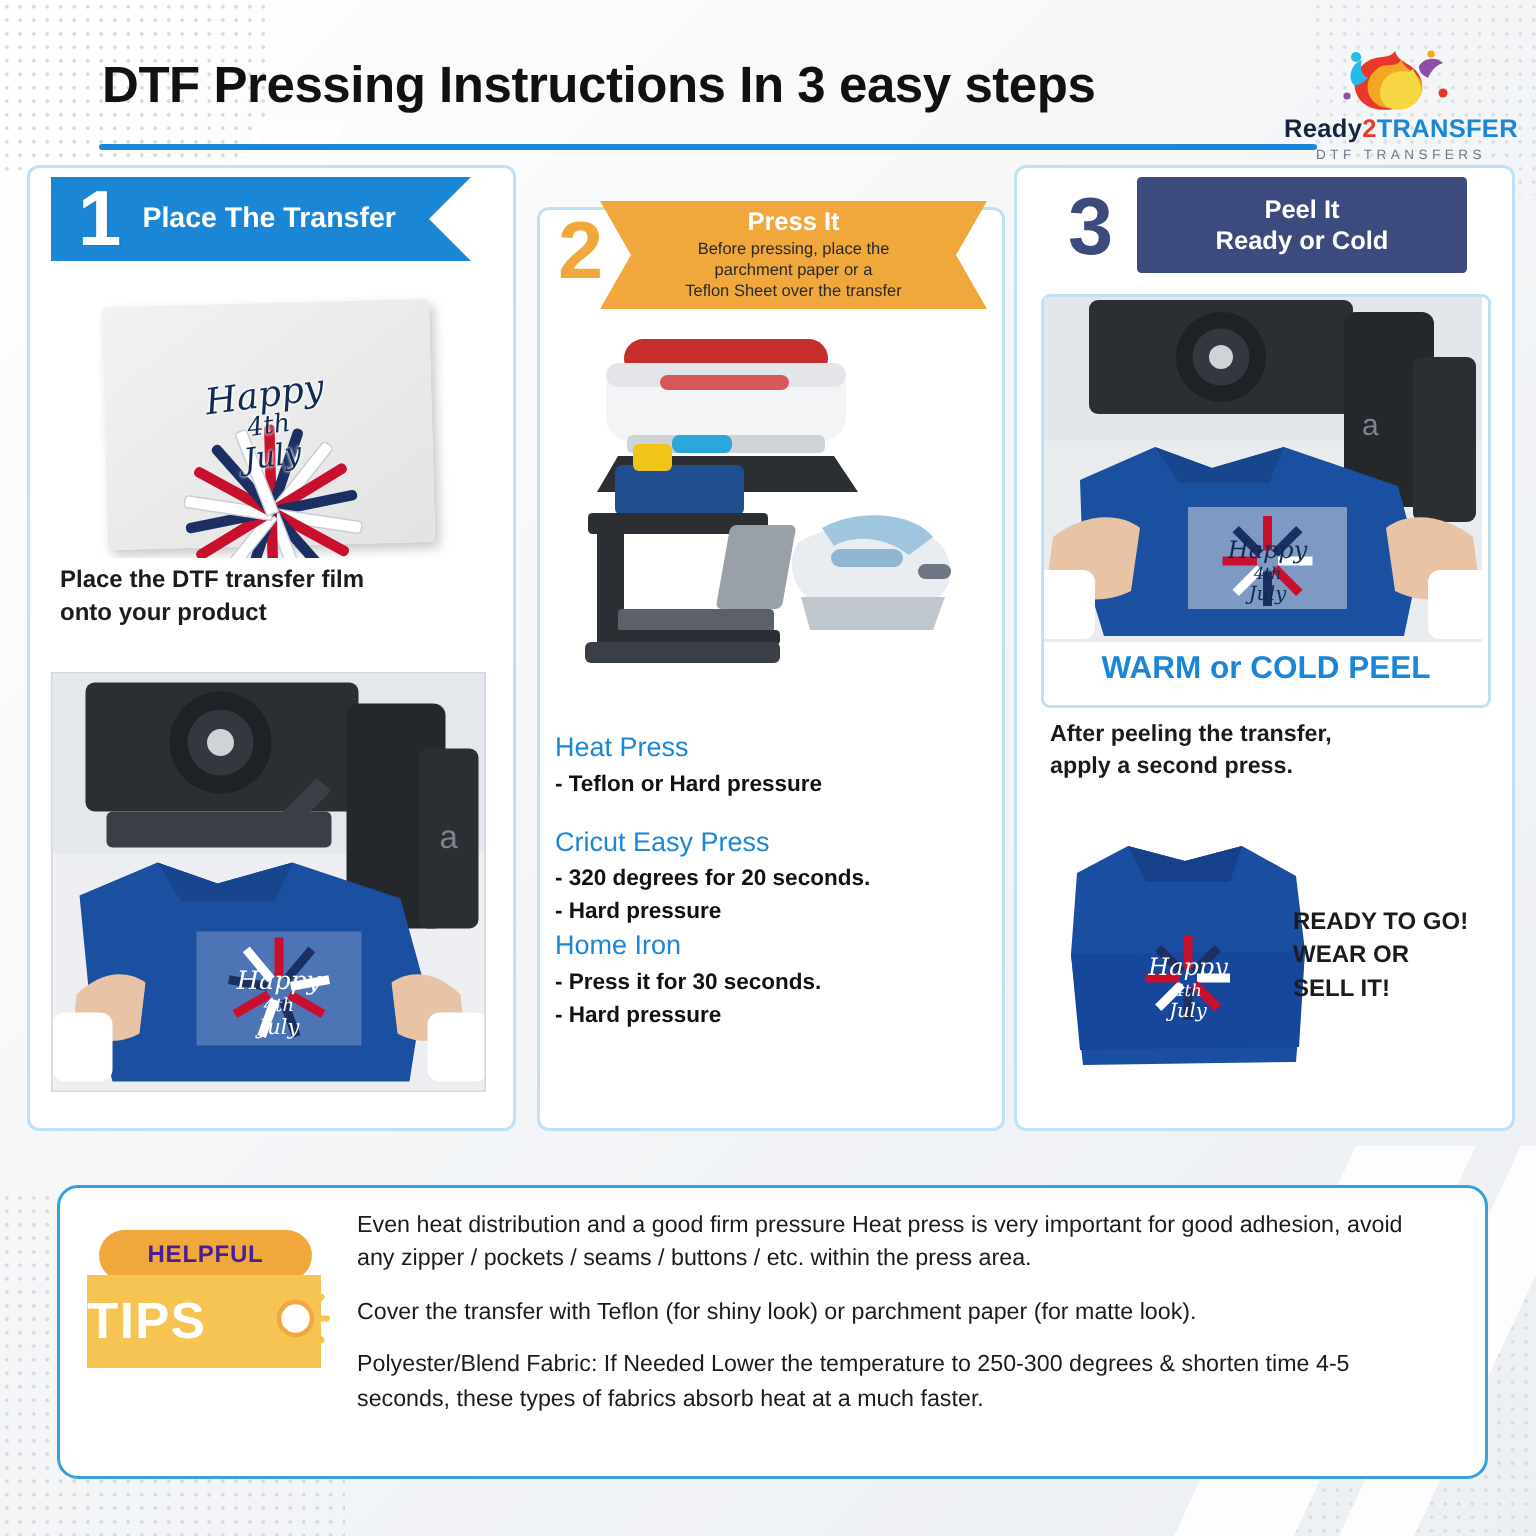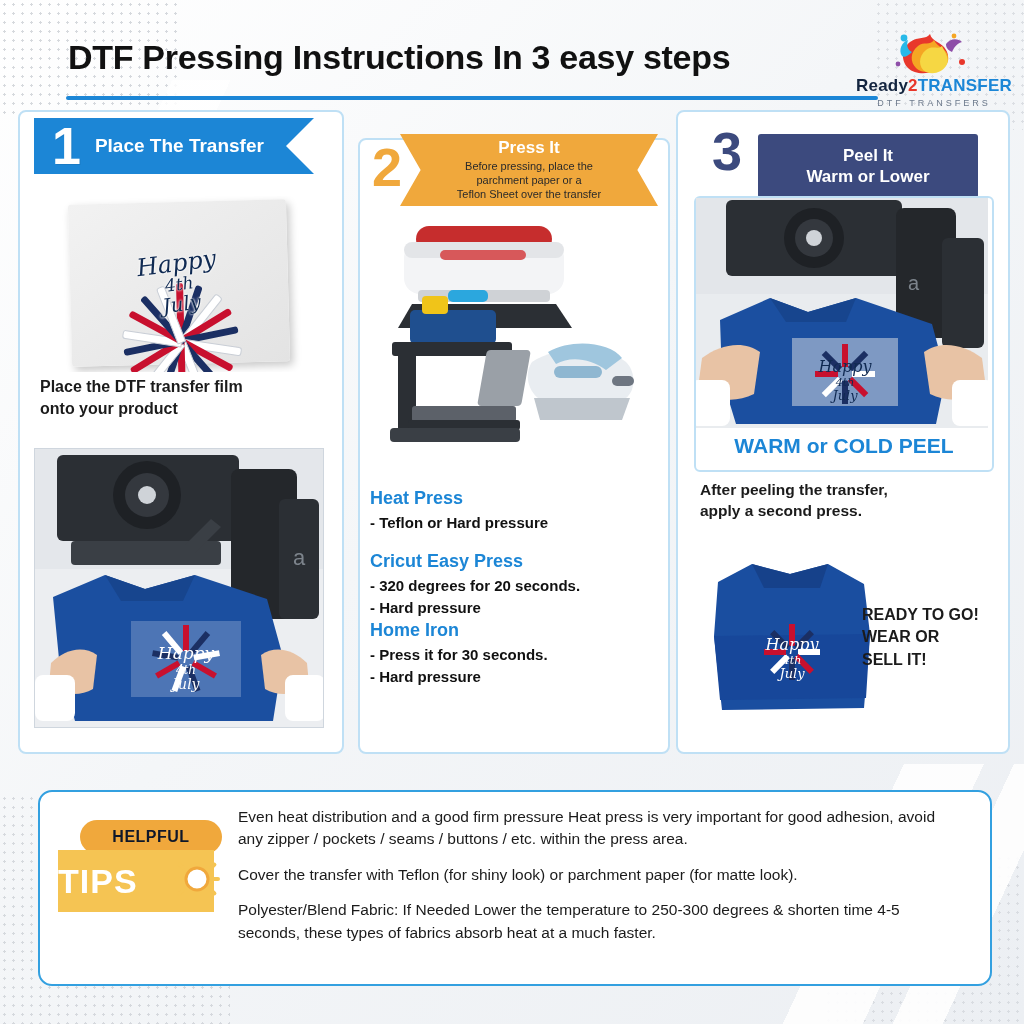--- a/index.html
+++ b/index.html
@@ -103,21 +103,21 @@
     clip-path:polygon(0 0,100% 0,92% 50%,100% 100%,0 100%,8% 50%);
     flex-direction:column;align-items:center;justify-content:center;
   }
   #banner2-num{
     position:absolute;left:372px;top:136px;font-size:54px;font-weight:bold;color:#f0a83c;
   }
   #banner2 .b2title{font-size:17px;color:#fff;margin-bottom:2px;}
   #banner2 .b2sub{font-size:11px;color:#2a2a2a;line-height:1.25;text-align:center;font-weight:normal;}
   #banner3{
     left:758px;top:118px;width:220px;height:64px;background:#3c4a7e;
-    border-radius:3px;flex-direction:column;align-items:center;justify-content:center;margin-top:16px;
+    border-radius:3px;flex-direction:column;align-items:center;justify-content:center;
   }
   #banner3 .l1,#banner3 .l2{font-size:17px;color:#fff;line-height:1.25;}
   #banner3-num{
     position:absolute;left:712px;top:120px;font-size:54px;font-weight:bold;color:#3c4a7e;
   }
 
   
   .photo{position:absolute;overflow:hidden;}
   .cap{
     position:absolute;font-weight:bold;color:#1b1b1b;
@@ -135,40 +135,40 @@
     position:absolute;left:50%;top:50%;width:7px;height:46%;
     margin-left:-3.5px;transform-origin:50% 100%;border-radius:3px 3px 0 0;
   }
   .script{
     position:absolute;left:50%;top:50%;transform:translate(-50%,-50%) rotate(-6deg);
     text-align:center;color:#102a52;font-family:"DejaVu Serif",serif;font-style:italic;
     line-height:1.05;text-shadow:0 0 2px #fff,0 0 3px #fff;
   }
 
   
-  .blk-h{font-size:18px;font-weight:bold;color:#1c86d6;}
+  .blk-h{font-size:18px;font-weight:normal;color:#1c86d6;}
   .blk-l{font-size:15px;font-weight:bold;color:#111;margin-top:5px;}
 
   
   .blue-frame{
     position:absolute;border:2px solid #bfe0f5;border-radius:6px;background:#fff;
   }
 
   
   .tips{
     position:absolute;left:38px;top:790px;width:950px;height:192px;
     background:#fff;border:2px solid #33a0e0;border-radius:14px;
   }
   .tips-ribbon{
     position:absolute;left:58px;top:820px;width:160px;height:130px;
   }
   .ribbon-top{
-    position:absolute;left:22px;top:0;width:142px;height:34px;background:#f0a83c;
+    position:absolute;left:8px;top:0;width:142px;height:34px;background:#f0a83c;
     border-radius:17px;display:flex;align-items:center;justify-content:center;
-    color:#0f172a;font-weight:bold;font-size:16px;letter-spacing:.5px;
+    color:#4c1d95;font-weight:bold;font-size:16px;letter-spacing:.5px;
   }
   .ribbon-body{
     position:absolute;left:0;top:30px;width:156px;height:62px;background:#f5c453;
     clip-path:polygon(0 0,100% 0,100% 100%,62% 100%,50% 118%,38% 100%,0 100%);
     display:flex;align-items:center;justify-content:flex-start;
   }
   .ribbon-body span{font-size:34px;font-weight:bold;color:#fff;letter-spacing:1px;}
   .sunburst{
     position:absolute;left:116px;top:36px;width:46px;height:46px;
   }
@@ -358,21 +358,21 @@
 
     <div class="blk-h" style="margin-top:4px;">Home Iron</div>
     <div class="blk-l">- Press it for 30 seconds.</div>
     <div class="blk-l">- Hard pressure</div>
   </div>
 
   <div class="card" id="card3"></div>
   <div id="banner3-num">3</div>
   <div class="banner" id="banner3">
     <div class="l1">Peel It</div>
-    <div class="l2">Warm or Lower</div>
+    <div class="l2">Ready or Cold</div>
   </div>
 
   <div class="blue-frame" style="left:694px;top:196px;width:296px;height:272px;">
     <svg width="292" height="230" viewBox="0 0 292 230" style="display:block;">
       <rect x="0" y="0" width="292" height="230" fill="#e9ecef"></rect>
       <rect x="0" y="0" width="292" height="96" fill="#e3e6ea"></rect>
       <rect x="30" y="2" width="176" height="76" rx="6" fill="#2b2f34"></rect>
       <circle cx="118" cy="40" r="30" fill="#1e2125"></circle>
       <circle cx="118" cy="40" r="19" fill="#34383e"></circle>
       <circle cx="118" cy="40" r="8" fill="#cfd3d8"></circle>

